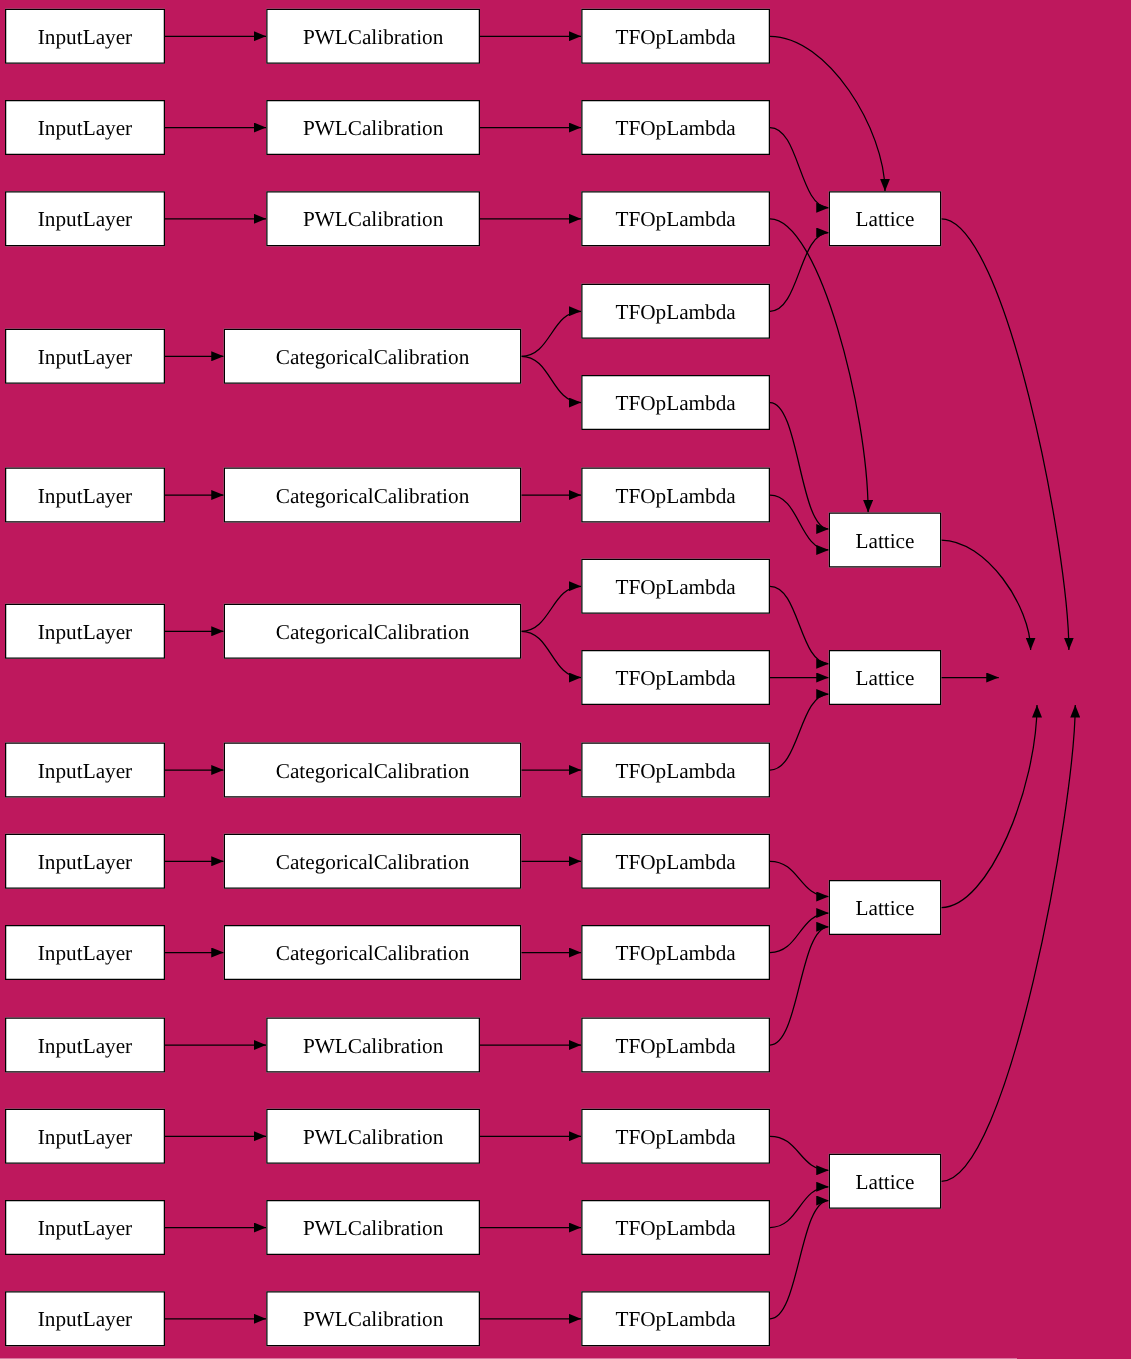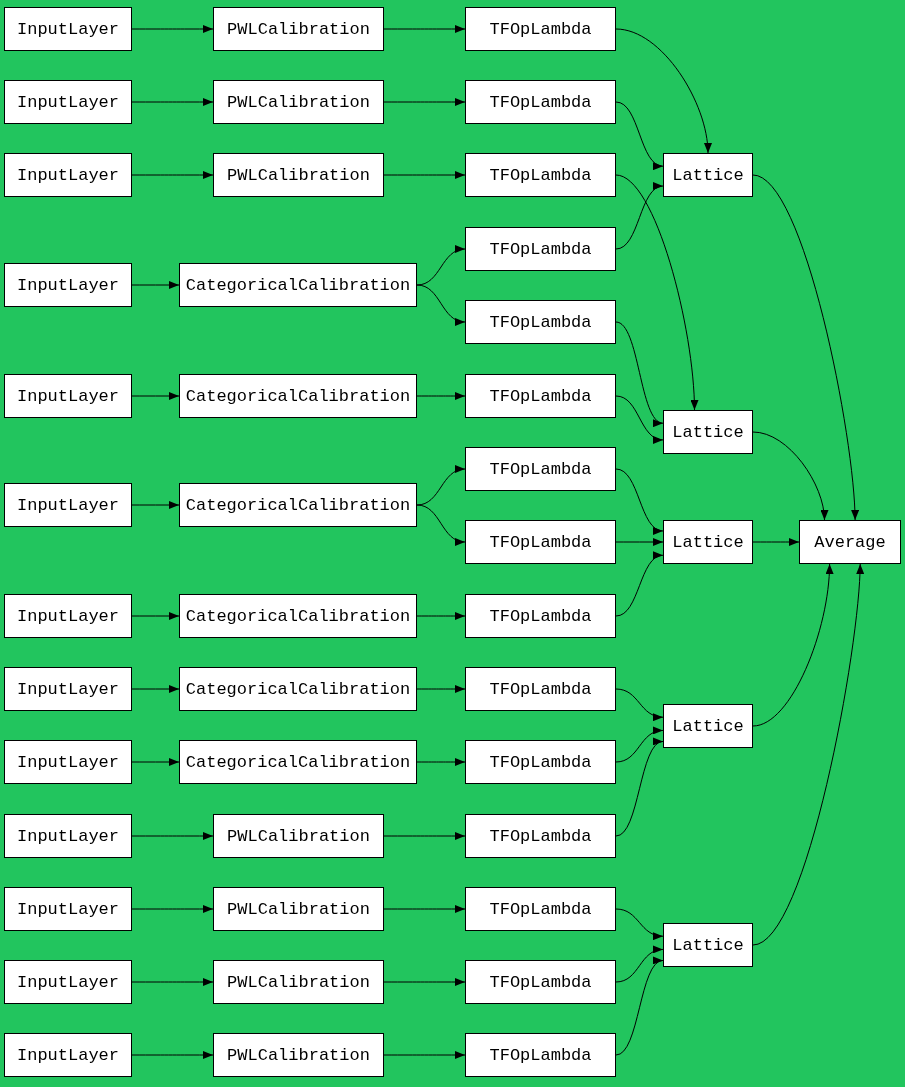--- a/index.html
+++ b/index.html
@@ -4,22 +4,22 @@
 <style>
   html, body {
     margin: 0;
     padding: 0;
     background: #ffffff;
   }
   #canvas {
     position: relative;
     width: 905px;
     height: 1087px;
-    background: #22c55e;
-    font-family: Liberation Mono, monospace;
+    background: #be185d;
+    font-family: Liberation Serif, serif;
     overflow: hidden;
   }
   #edges {
     position: absolute;
     left: 0;
     top: 0;
     width: 905px;
     height: 1087px;
   }
   .node {
@@ -139,14 +139,13 @@
     <div class="node" style="left: 465px; top: 740px; width: 151px; height: 44px;">TFOpLambda</div>
     <div class="node" style="left: 465px; top: 814px; width: 151px; height: 44px;">TFOpLambda</div>
     <div class="node" style="left: 465px; top: 887px; width: 151px; height: 44px;">TFOpLambda</div>
     <div class="node" style="left: 465px; top: 960px; width: 151px; height: 44px;">TFOpLambda</div>
     <div class="node" style="left: 465px; top: 1033px; width: 151px; height: 44px;">TFOpLambda</div>
     <div class="node" style="left: 663px; top: 153px; width: 90px; height: 44px;">Lattice</div>
     <div class="node" style="left: 663px; top: 410px; width: 90px; height: 44px;">Lattice</div>
     <div class="node" style="left: 663px; top: 520px; width: 90px; height: 44px;">Lattice</div>
     <div class="node" style="left: 663px; top: 704px; width: 90px; height: 44px;">Lattice</div>
     <div class="node" style="left: 663px; top: 923px; width: 90px; height: 44px;">Lattice</div>
-    <div class="node" style="left: 799px; top: 520px; width: 102px; height: 44px;">Average</div>
   </div>
 
 </body></html>

